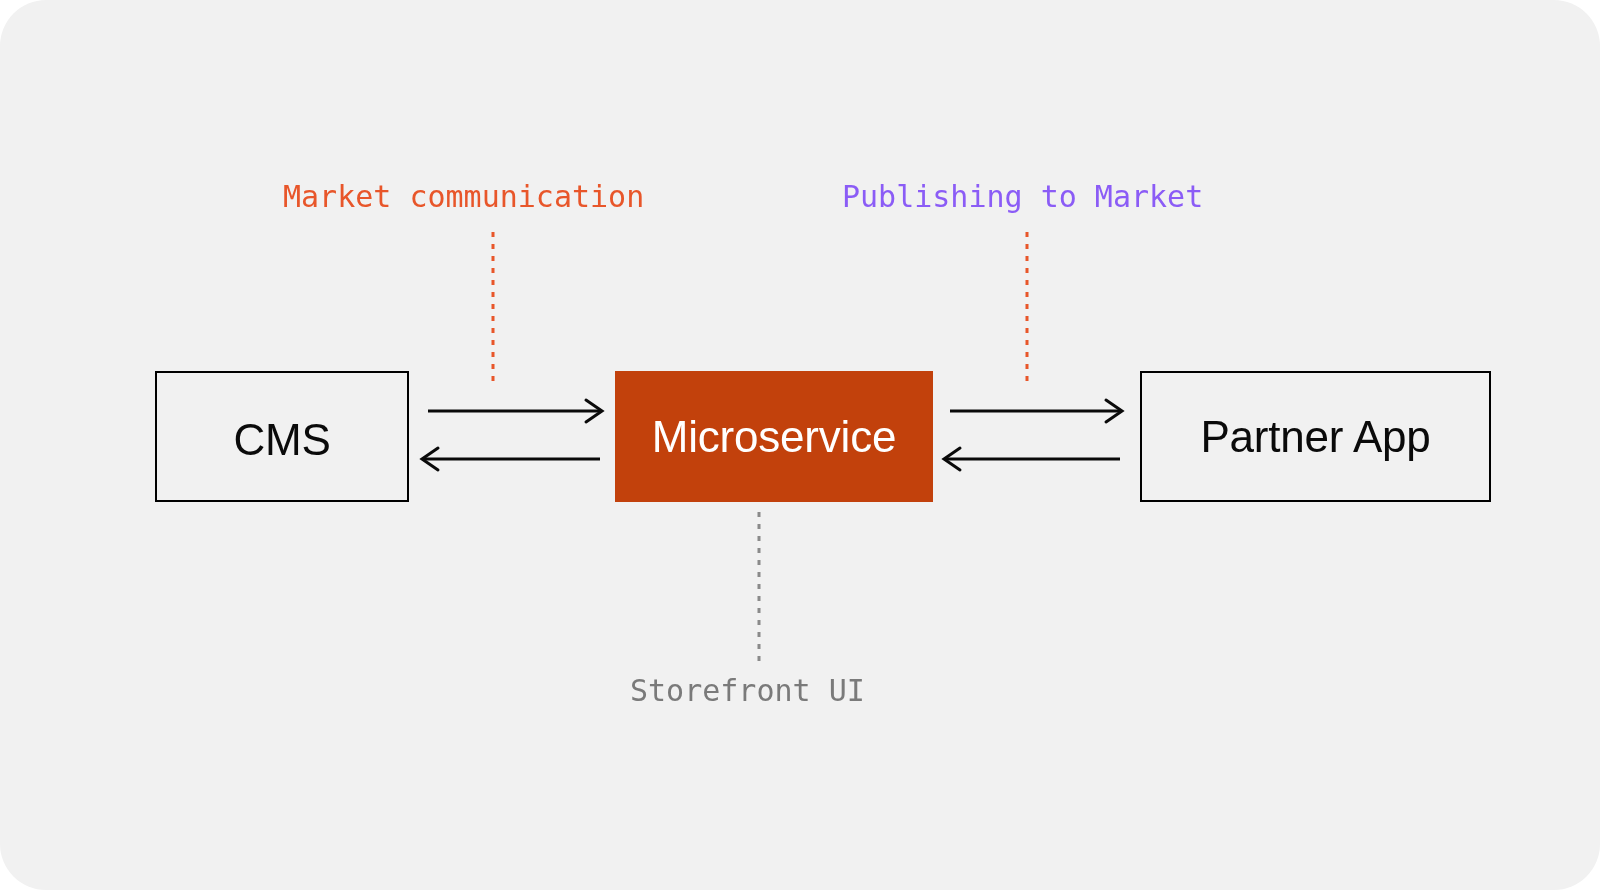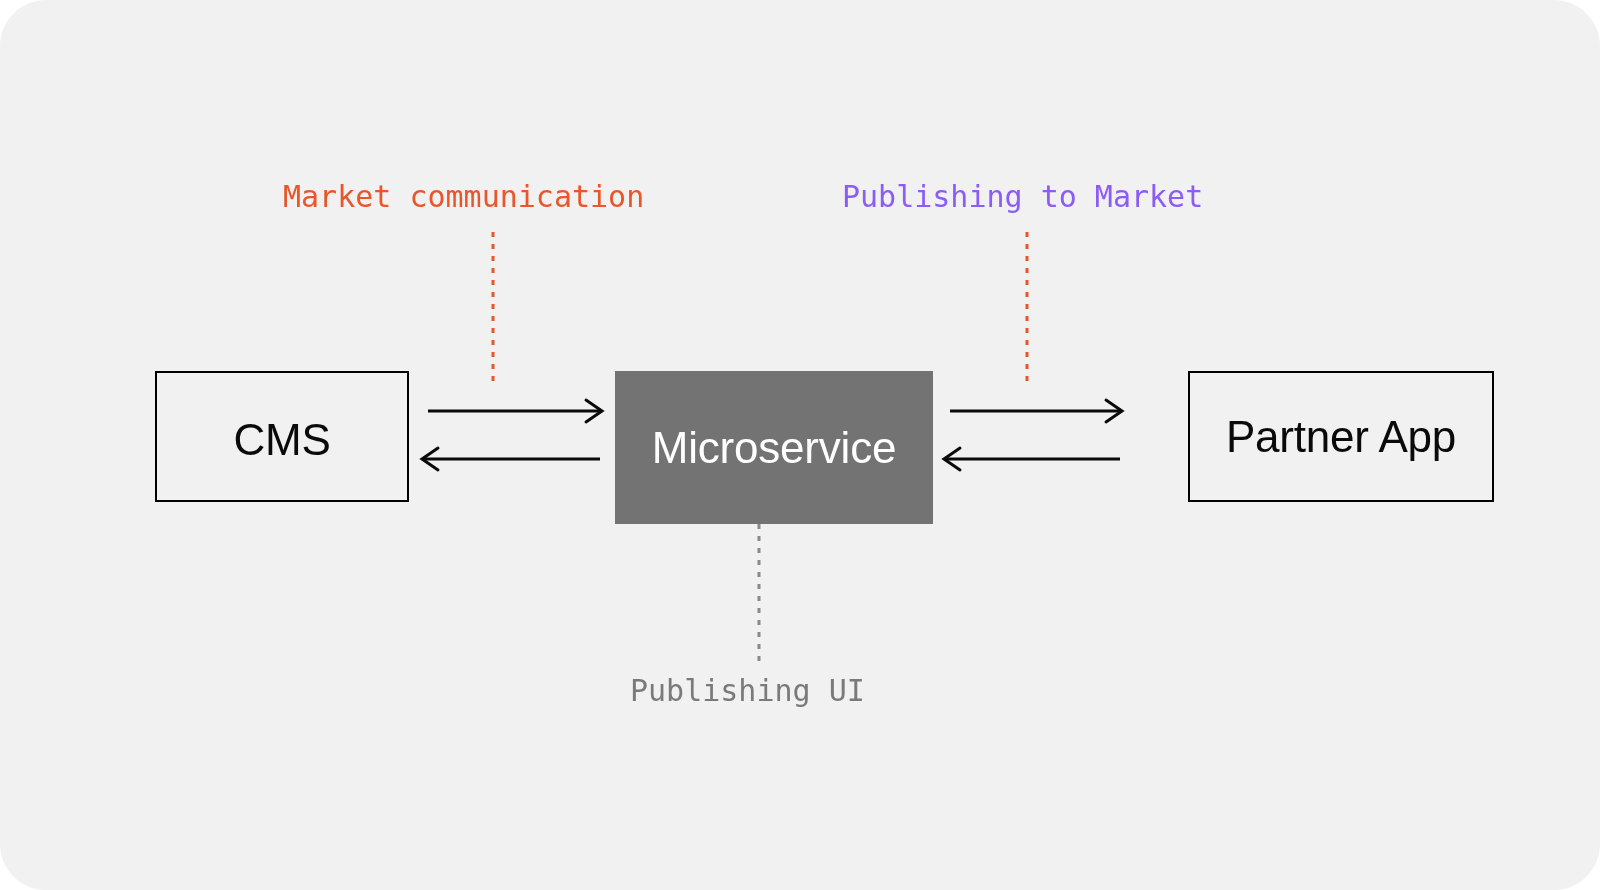--- a/index.html
+++ b/index.html
@@ -61,37 +61,36 @@
   .node-cms .node-label {
     color: #0a0a0a;
     font-size: 44px;
     margin-top: 7px;
   }
 
   .node-micro {
     left: 615px;
     top: 371px;
     width: 318px;
-    height: 153px;
+    height: 131px;
     border: 0;
-    background: #737373;
+    background: #c2410c;
   }
   .node-micro .node-label {
     color: #ffffff;
     font-size: 44px;
   }
 
   .node-partner {
     left: 1140px;
     top: 371px;
-    width: 306px;
+    width: 351px;
     height: 131px;
     border: 2.5px solid #000000;
     background: transparent;
-    margin-left: 48px;
   }
   .node-partner .node-label {
     color: #0a0a0a;
     font-size: 44px;
   }
 
   
   .anno {
     position: absolute;
     font-family: "DejaVu Sans Mono", monospace;
@@ -173,16 +172,16 @@
     </div>
 
     <div class="node node-partner">
       <span class="node-label">Partner App</span>
     </div>
 
     <div class="anno anno-backend">Market communication</div>
 
     <div class="anno anno-publishing">Publishing to Market</div>
 
-    <div class="anno anno-storefront">Publishing UI</div>
+    <div class="anno anno-storefront">Storefront UI</div>
 
   </div>
 </div>
 
 </body></html>

